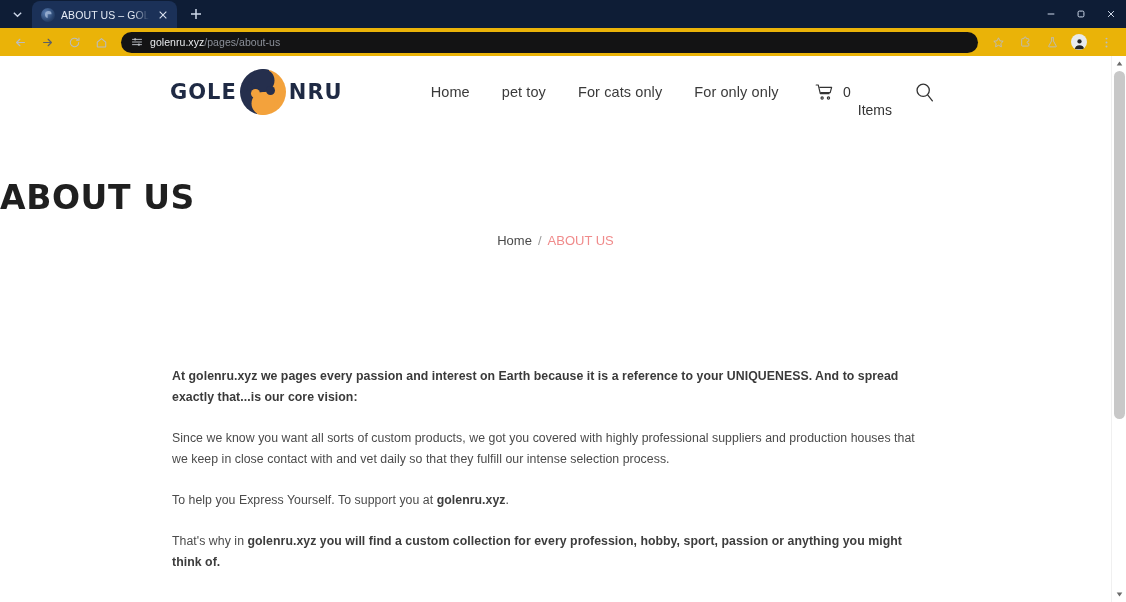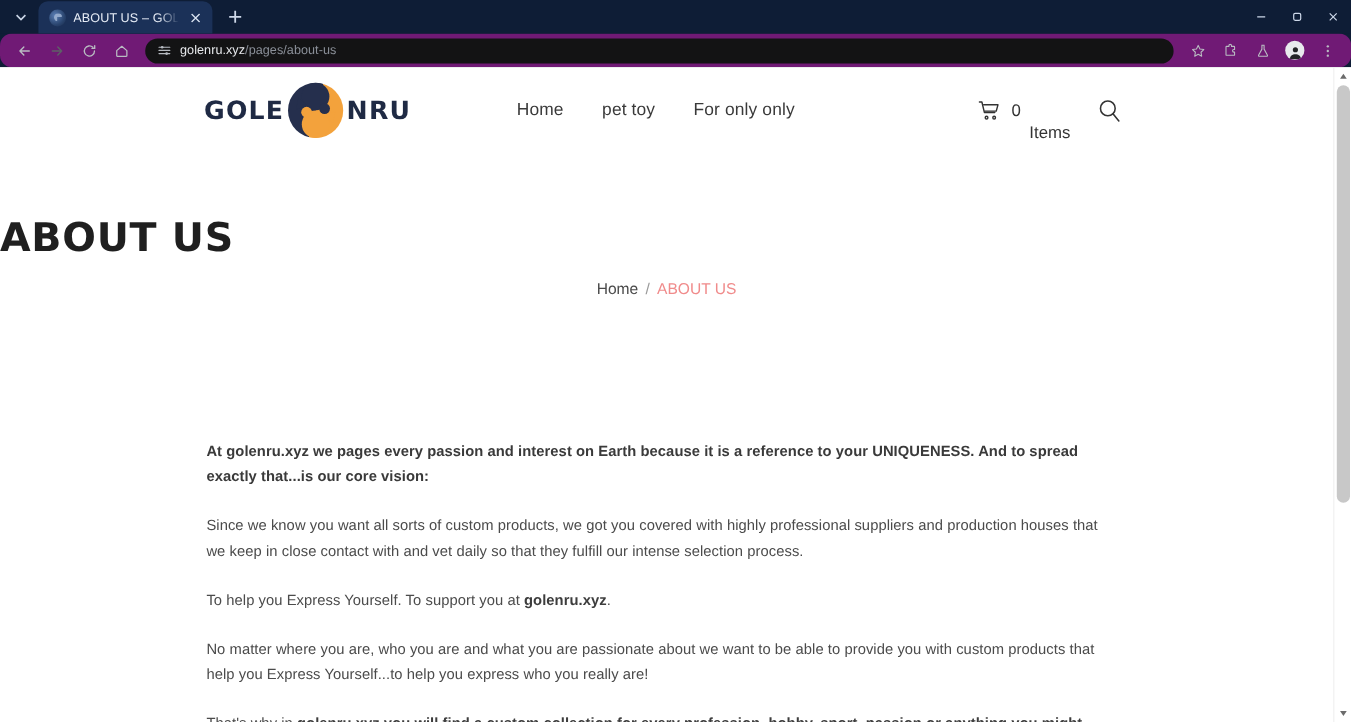--- a/index.html
+++ b/index.html
@@ -61,22 +61,22 @@
 
   .winctl { margin-left: auto; display: flex; align-items: flex-start; height: 28px; }
   .winctl-btn {
     width: 30px; height: 28px; display: flex; align-items: center;
     justify-content: center; color: #cdd8e9;
   }
   .winctl-btn svg { width: 10px; height: 10px; }
 
   
   .toolbar {
-    height: 28px; flex: 0 0 28px; background: #701a75;
-    display: flex; align-items: center; padding: 0 7px; gap: 1px; border-radius: 10px;
+    height: 28px; flex: 0 0 28px; background: #eab308;
+    display: flex; align-items: center; padding: 0 7px; gap: 1px;
   }
   .tb-btn {
     width: 26px; height: 24px; border-radius: 50%; display: flex;
     align-items: center; justify-content: center; color: #b9bcc2; flex: 0 0 26px;
   }
   .tb-btn.disabled { color: #5d6066; }
   .tb-btn svg { width: 13px; height: 13px; }
 
   .omnibox {
     flex: 1 1 auto; height: 21px; background: #131314; border-radius: 11px;
@@ -340,20 +340,21 @@
             <span class="ear-b"></span>
             <span class="eye-a"></span>
             <span class="eye-b"></span>
           </span>
           <span class="logo-word">NRU</span>
         </div>
 
         <nav class="nav">
           <a class="nav-item">Home</a>
           <a class="nav-item">pet toy</a>
+          <a class="nav-item">For cats only</a>
           <a class="nav-item">For only only</a>
         </nav>
 
         <div class="header-right">
           <span class="cart-icon">
             <svg viewBox="0 0 24 24" fill="none" stroke="currentColor" stroke-width="1.5" stroke-linejoin="round" stroke-linecap="round">
               <path d="M1.5 2.5h2.6l2.6 11h11"></path>
               <path d="M6 5.5h15l-1.8 6.6H7.2"></path>
               <circle cx="9" cy="19" r="1.4"></circle>
                 <circle cx="17" cy="19" r="1.4"></circle>
@@ -379,21 +380,20 @@
         </div>
       </div>
 
       <div class="content">
         <p class="strong">At golenru.xyz we pages every passion and interest on Earth because it is a reference to your UNIQUENESS. And to spread exactly that...is our core vision:</p>
 
         <p>Since we know you want all sorts of custom products, we got you covered with highly professional suppliers and production houses that we keep in close contact with and vet daily so that they fulfill our intense selection process.</p>
 
         <p><span>To help you Express Yourself. To support you at </span><b>golenru.xyz</b><span>.</span></p>
 
-        <p>No matter where you are, who you are and what you are passionate about we want to be able to provide you with custom products that help you Express Yourself...to help you express who you really are!</p>
 
         <p><span>That's why in </span><b>golenru.xyz you will find a custom collection for every profession, hobby, sport, passion or anything you might think of.</b></p>
 
       </div>
     </div>
 
     <div class="scrollbar">
       <div class="sb-arrow">
         <svg viewBox="0 0 10 10" fill="currentColor">
             <path d="M5 2l4 6H1z"></path>

